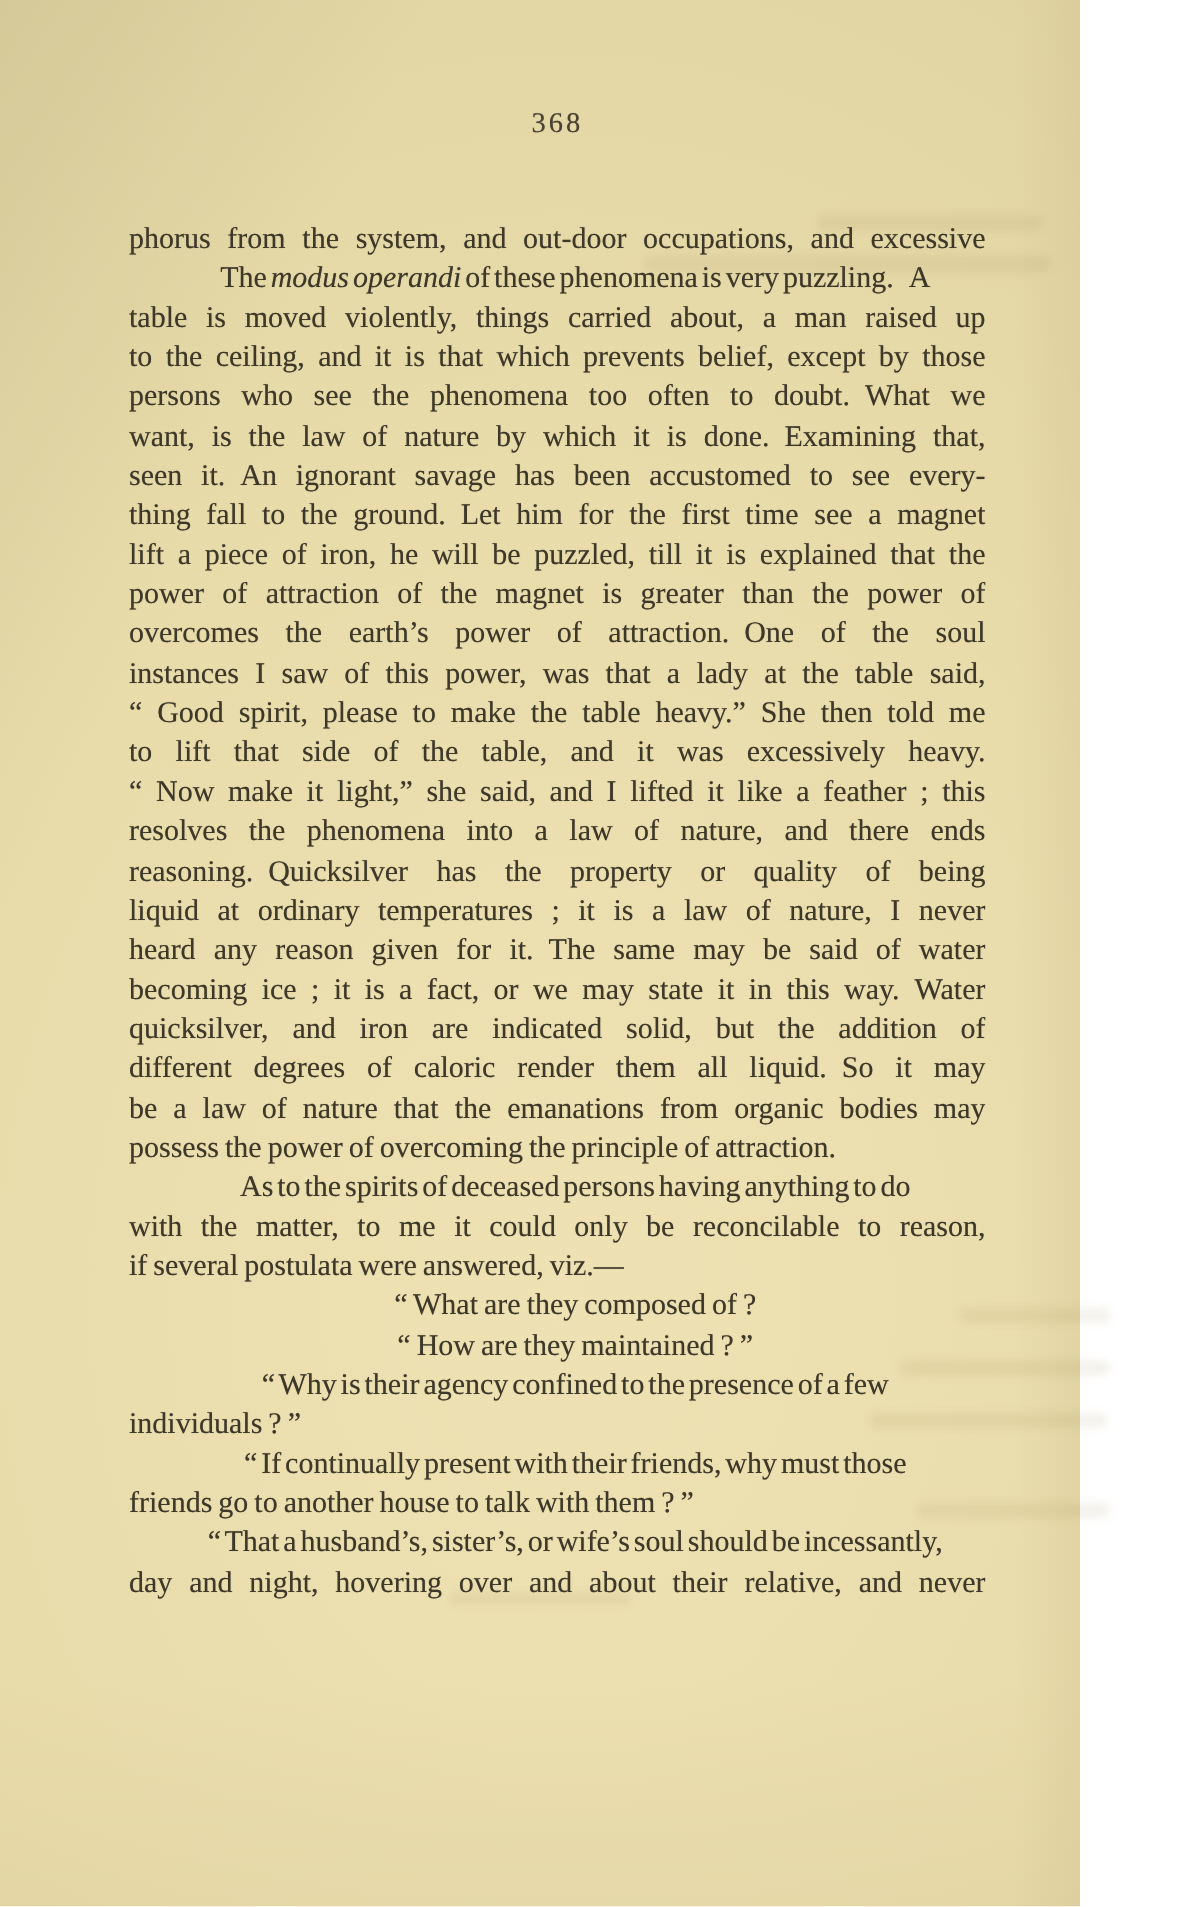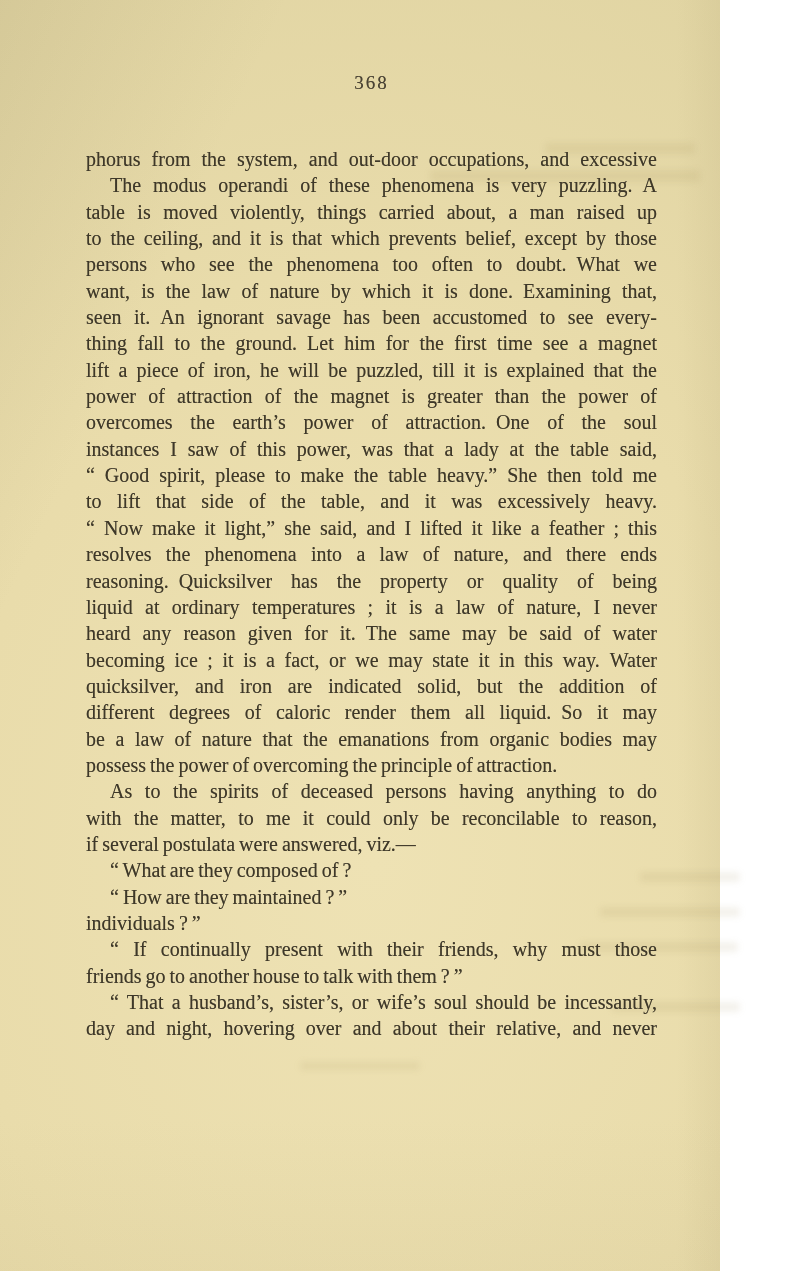--- a/index.html
+++ b/index.html
@@ -67,22 +67,24 @@
   }
   .line.j::after {
     content: "";
     display: inline-block;
     width: 100%;
     height: 0;
   }
   
   .line.in {
     text-indent: 24px;
+    text-align: center;
   }
   .it {
+    font-style: italic;
   }
 </style>
 </head>
 <body>
 
 <div class="paper">
 
   <div class="bleed" style="left:430px; top:170px; width:270px; height:12px;"></div>
   <div class="bleed" style="left:545px; top:143px; width:150px; height:11px;"></div>
   <div class="bleed" style="left:640px; top:872px; width:100px; height:10px;"></div>
@@ -116,20 +118,21 @@
     <div class="line j">becoming ice ; it is a fact, or we may state it in this way. Water</div>
     <div class="line j">quicksilver, and iron are indicated solid, but the addition of</div>
     <div class="line j">different degrees of caloric render them all liquid. So it may</div>
     <div class="line j">be a law of nature that the emanations from organic bodies may</div>
     <div class="line">possess the power of overcoming the principle of attraction.</div>
     <div class="line j in">As to the spirits of deceased persons having anything to do</div>
     <div class="line j">with the matter, to me it could only be reconcilable to reason,</div>
     <div class="line">if several postulata were answered, viz.—</div>
     <div class="line in">“ What are they composed of ?</div>
     <div class="line in">“ How are they maintained ? ”</div>
+    <div class="line j in">“ Why is their agency confined to the presence of a few</div>
     <div class="line">individuals ? ”</div>
     <div class="line j in">“ If continually present with their friends, why must those</div>
     <div class="line">friends go to another house to talk with them ? ”</div>
     <div class="line j in">“ That a husband’s, sister’s, or wife’s soul should be incessantly,</div>
     <div class="line j">day and night, hovering over and about their relative, and never</div>
   </div>
 
 </div>
 
 </body></html>

